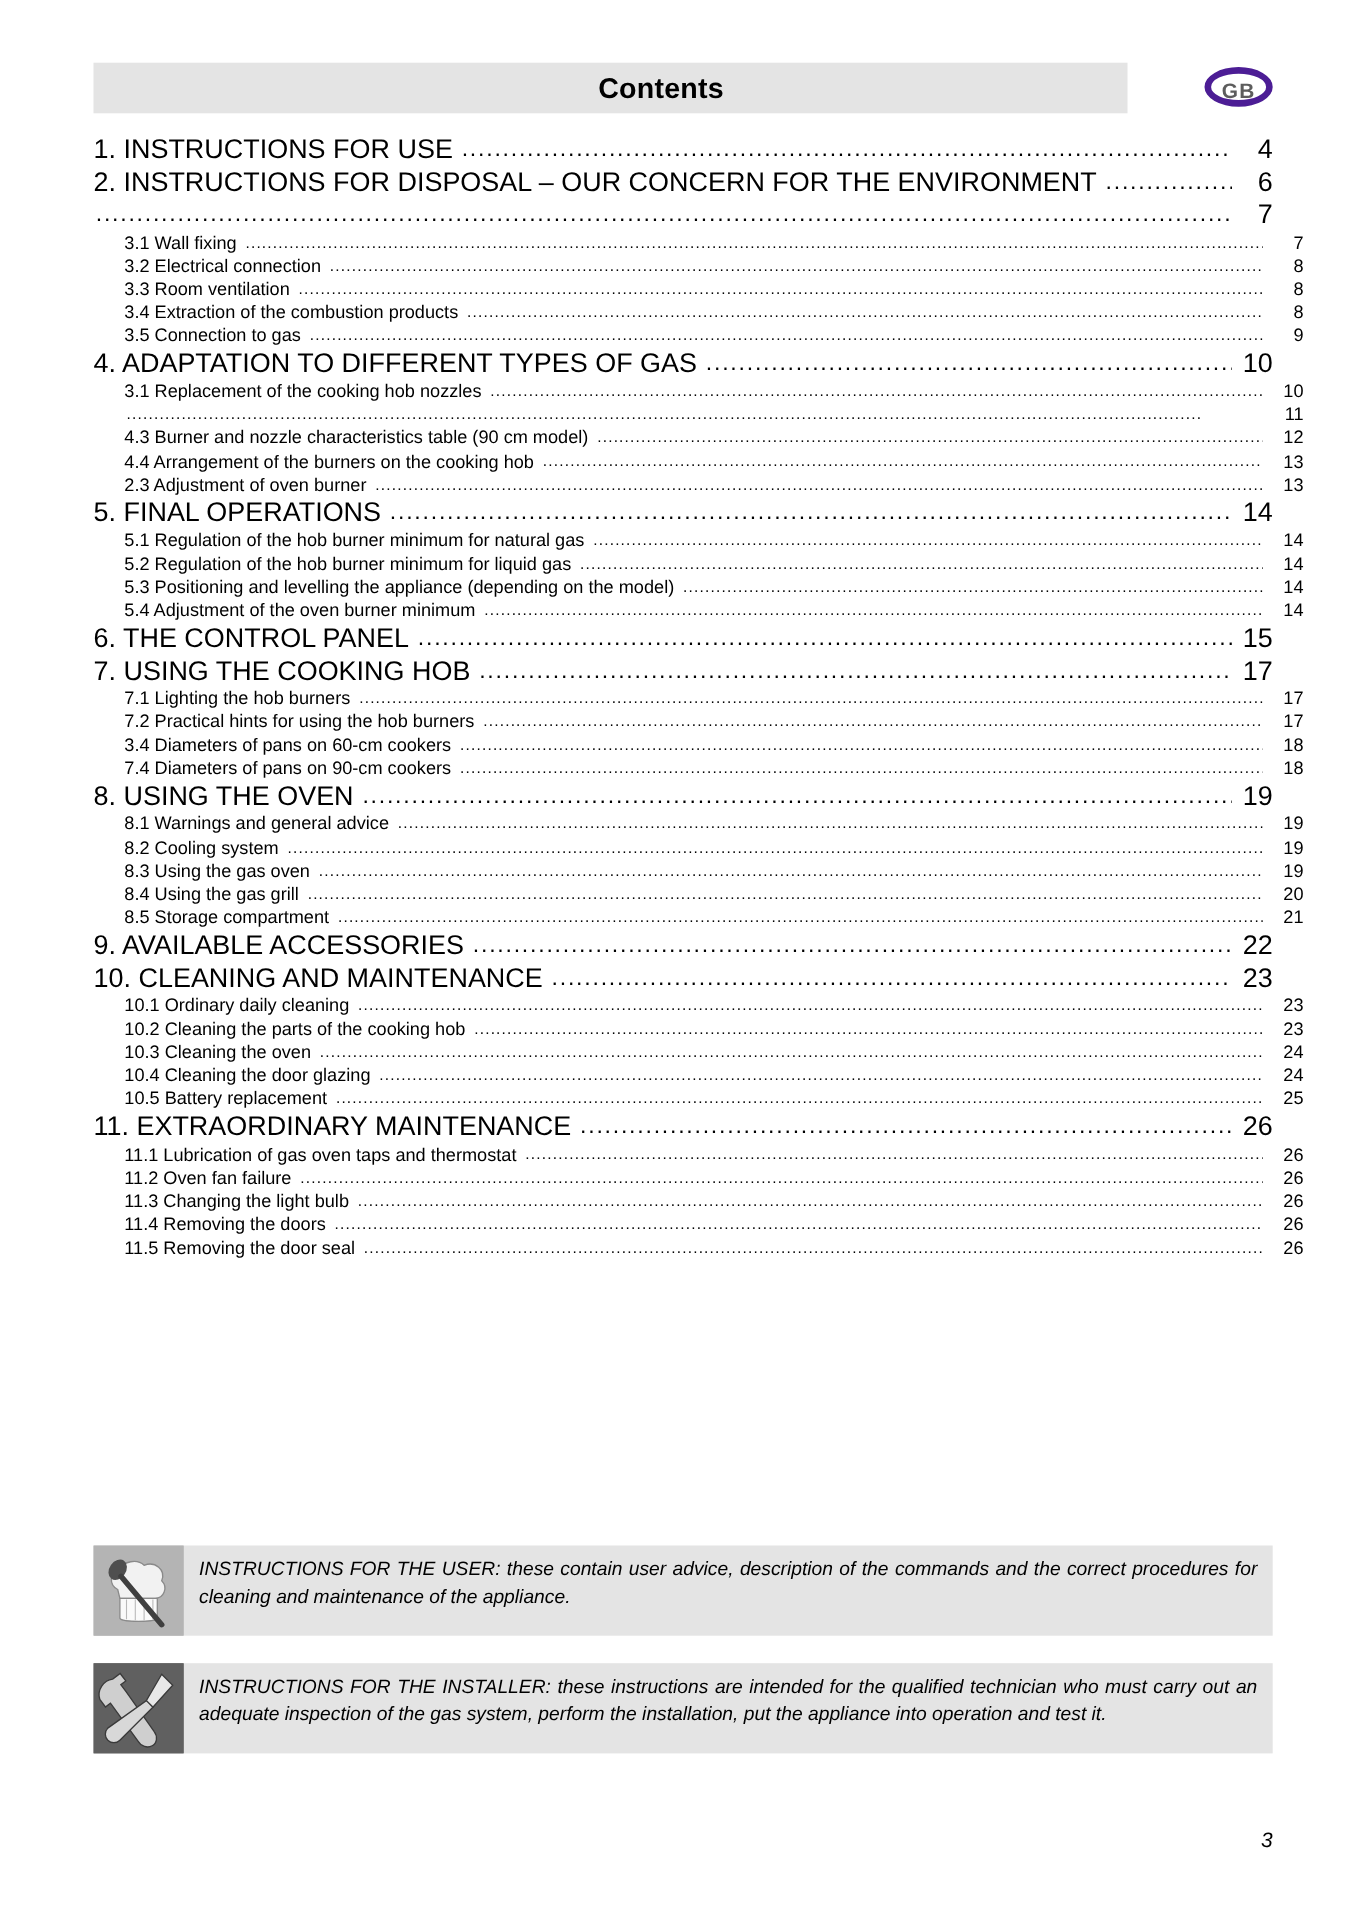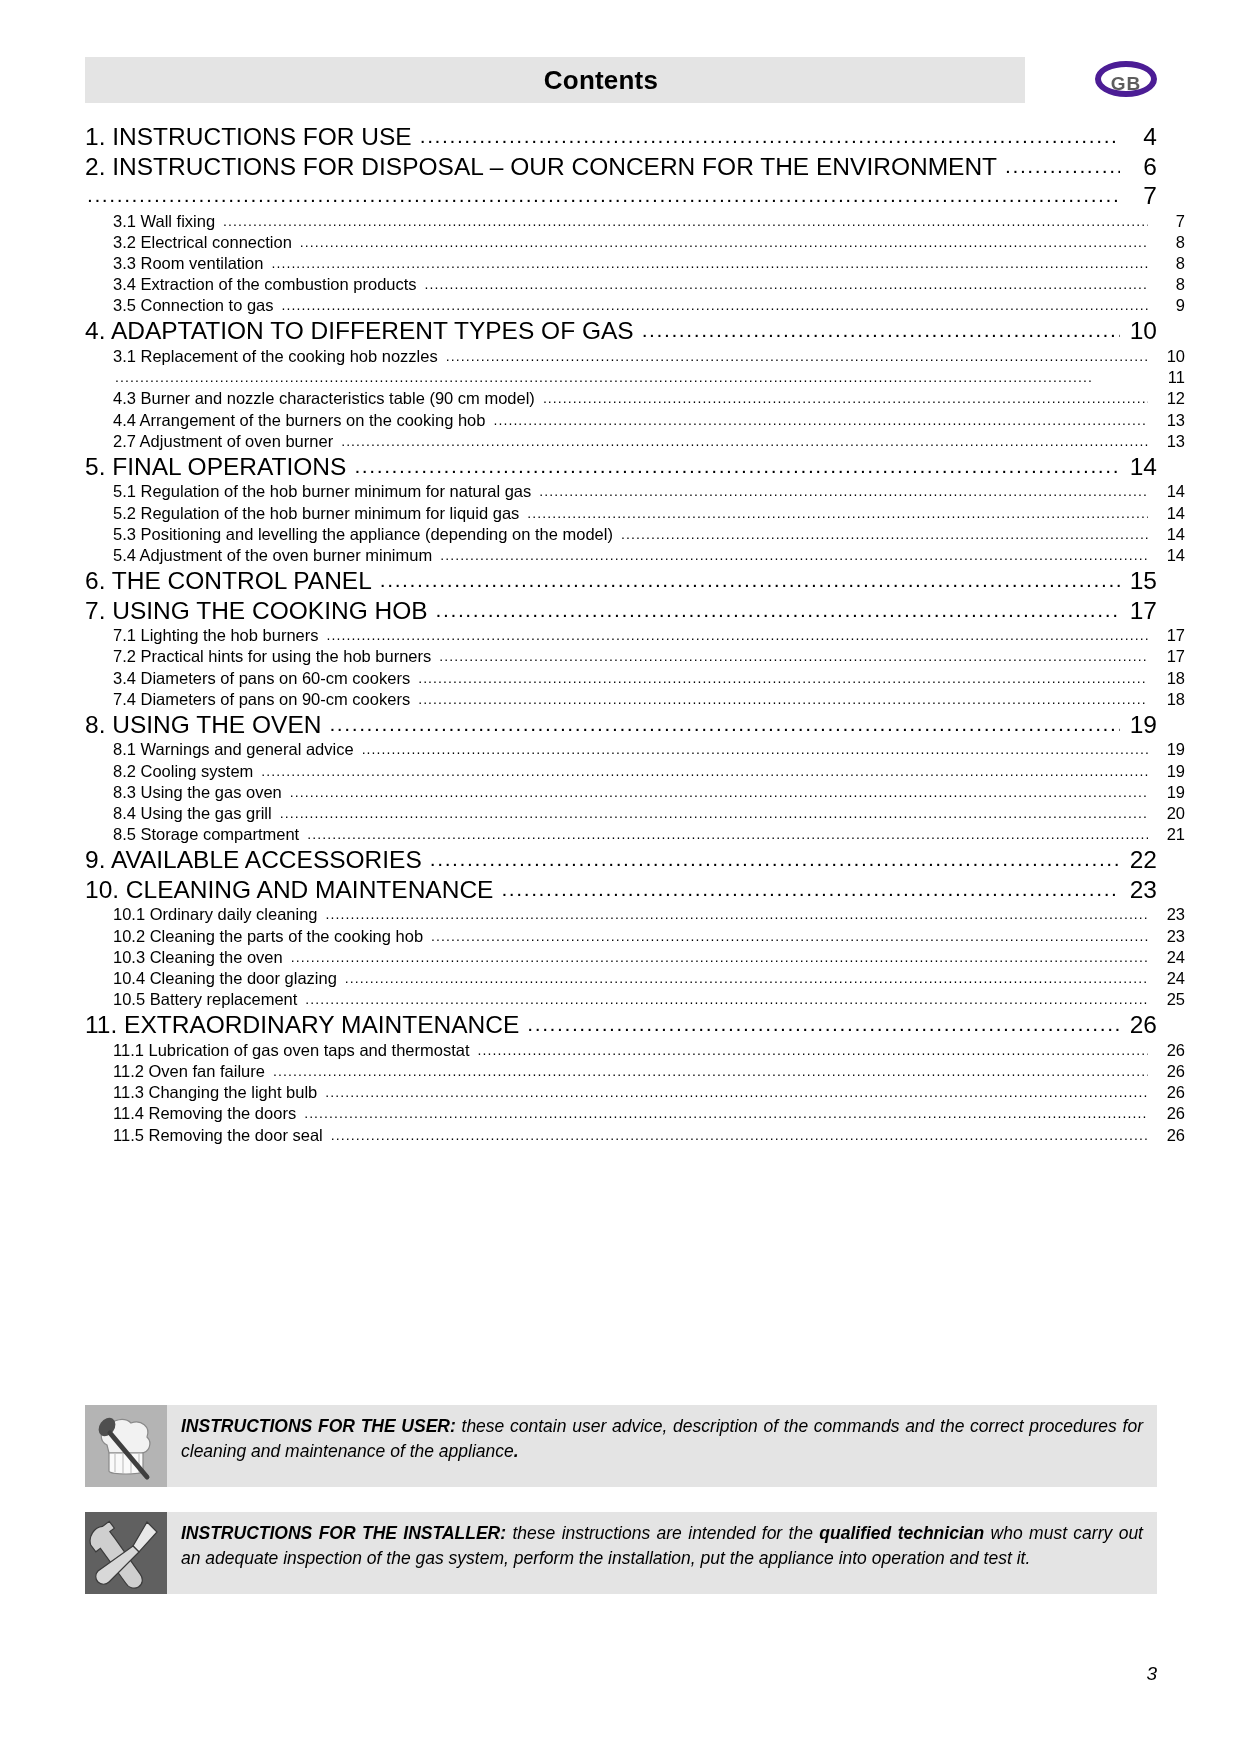--- a/index.html
+++ b/index.html
@@ -148,21 +148,21 @@
     flex: 1 1 auto;
     background: #e4e4e4;
     padding: 9px 14px 11px 14px;
     box-sizing: border-box;
     font-size: 17.5px;
     font-style: italic;
     line-height: 1.42;
     text-align: justify;
     min-height: 82px;
   }
-  .legend-text b { font-weight: bold; font-style: italic; }
+  .legend-text b { font-weight: normal; font-style: italic; }
 
   
   .footer-page {
     position: absolute;
     right: 84px;
     bottom: 70px;
     font-size: 19px;
     font-style: italic;
   }
 
@@ -238,21 +238,21 @@
         <span class="toc-label">4.3 Burner and nozzle characteristics table (90 cm model)</span>
         <span class="toc-dots">....................................................................................................................................................................................................</span>
         <span class="toc-page">12</span>
       </div>
       <div class="toc-row level2">
         <span class="toc-label">4.4 Arrangement of the burners on the cooking hob</span>
         <span class="toc-dots">....................................................................................................................................................................................................</span>
         <span class="toc-page">13</span>
       </div>
       <div class="toc-row level2">
-        <span class="toc-label">2.7 Adjustment of oven burner</span>
+        <span class="toc-label">2.3 Adjustment of oven burner</span>
         <span class="toc-dots">....................................................................................................................................................................................................</span>
         <span class="toc-page">13</span>
       </div>
       <div class="toc-row level1">
         <span class="toc-label">5. FINAL OPERATIONS</span>
         <span class="toc-dots">....................................................................................................................................................................................................</span>
         <span class="toc-page">14</span>
       </div>
       <div class="toc-row level2">
         <span class="toc-label">5.1 Regulation of the hob burner minimum for natural gas</span>

